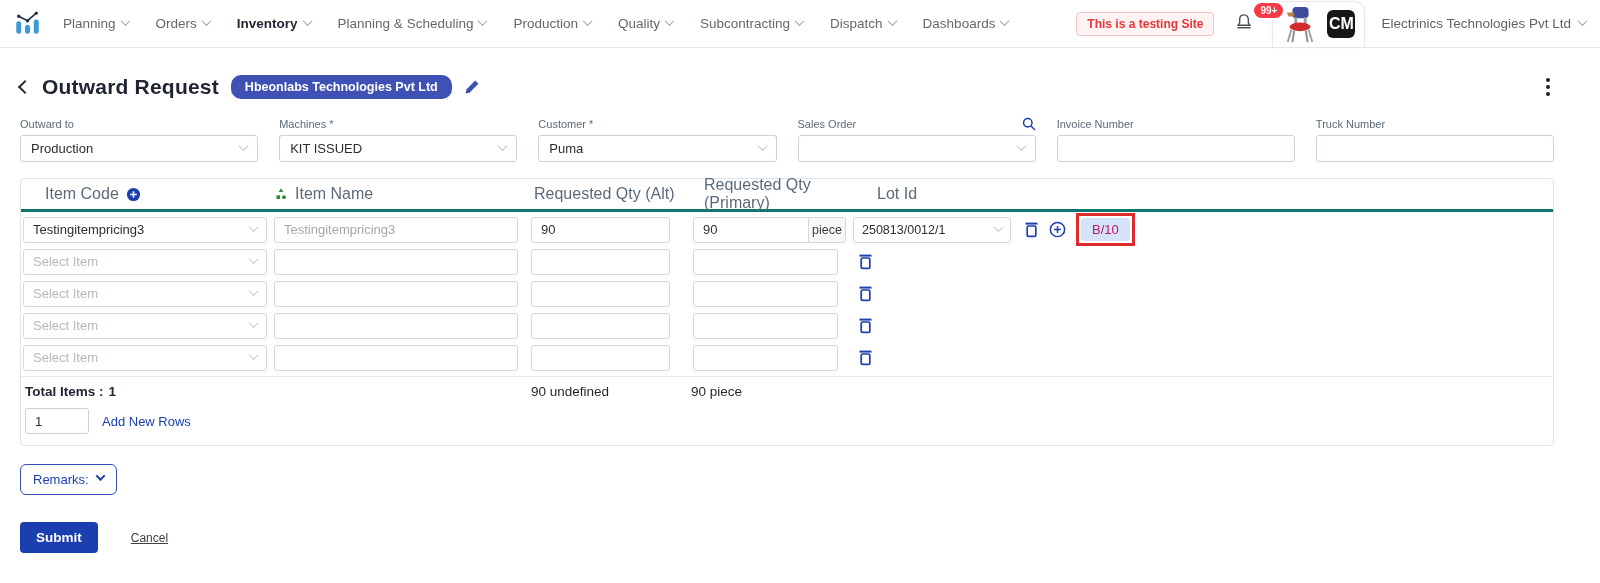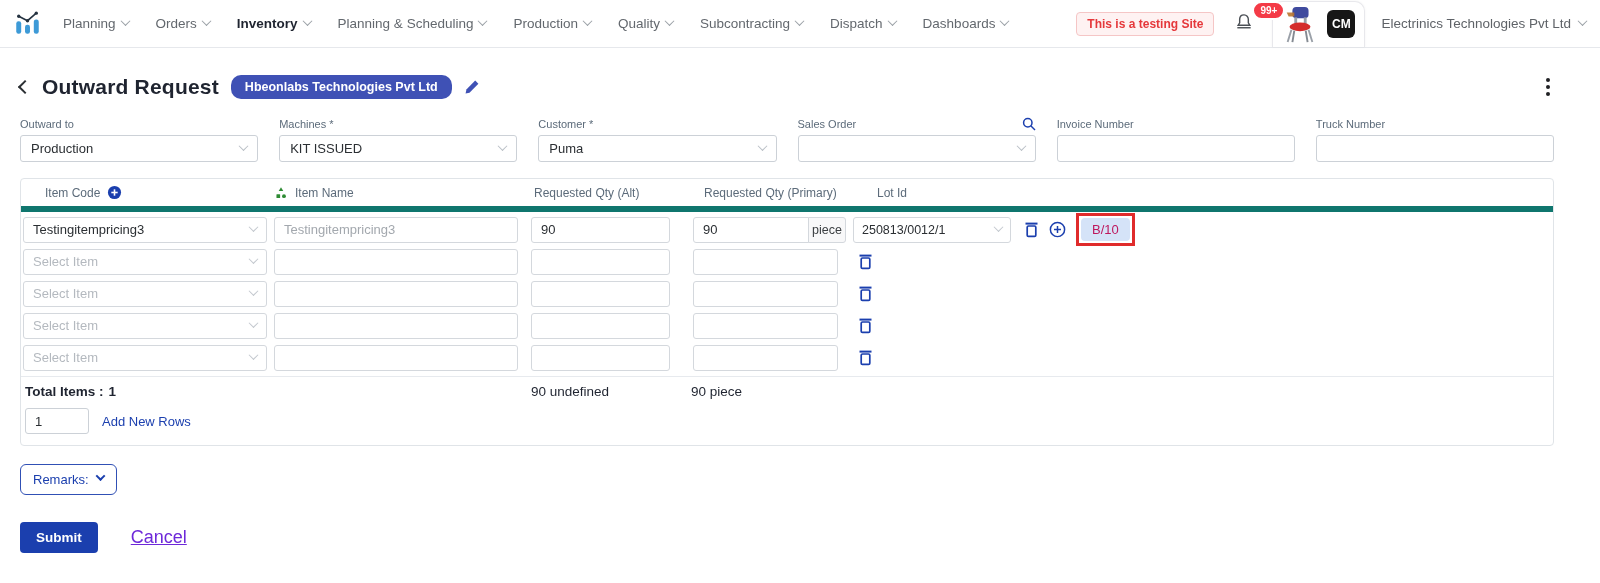--- a/index.html
+++ b/index.html
@@ -9,21 +9,21 @@
   .navbar { display:flex; align-items:center; height:48px; padding:0 14px 0 14px; border-bottom:1px solid #e6e8ec; background:#fff; }
   .logo { margin-right:22px; display:flex; align-items:center; }
   .nav-item { display:inline-flex; align-items:center; gap:6px; margin-right:27px; font-size:13.5px; color:#63686e; font-weight:500; cursor:pointer; white-space:nowrap; }
   .nav-item.active span.lbl { color:#1f2430; font-weight:700; }
   .chev { width:7px; height:7px; border-right:1.6px solid #9aa0a6; border-bottom:1.6px solid #9aa0a6; transform:rotate(45deg) translate(-1px,-1px); display:inline-block; margin-top:-3px; }
   .nav-right { margin-left:auto; display:flex; align-items:center; }
   .testing-badge { font-size:12px; font-weight:700; color:#e5383b; background:#fef2f2; border:1px solid #f5c6c6; border-radius:4px; padding:4px 10px; margin-right:20px; white-space:nowrap; }
   .bell-wrap { position:relative; margin-right:18px; }
   .notif-badge { position:absolute; top:-10px; left:18px; background:#f43b47; color:#fff; font-size:10px; font-weight:700; padding:2px 6px; border-radius:10px; border:2px solid #fff; }
   .account-card { display:flex; align-items:center; gap:9px; padding:3px 9px; border:1px solid #e8e8ec; border-bottom:none; border-radius:10px 10px 0 0; height:46px; background:#fff; box-shadow:0 0 3px rgba(0,0,0,0.05); margin-right:16px; }
-  .avatar-cm { width:28px; height:28px; background:#161616; color:#fff; border-radius:6px; display:flex; align-items:center; justify-content:center; font-size:12px; font-weight:700; }
+  .avatar-cm { width:28px; height:28px; background:#161616; color:#fff; border-radius:6px; display:flex; align-items:center; justify-content:center; font-size:16px; font-weight:700; }
   .company { display:flex; align-items:center; gap:8px; font-size:13.5px; color:#5f6368; font-weight:500; white-space:nowrap; }
 
   
   .content { padding:0 46px 0 20px; }
   .title-row { display:flex; align-items:center; margin-top:26px; }
   .back-chev { width:10px; height:10px; border-left:2.4px solid #2b2f33; border-bottom:2.4px solid #2b2f33; transform:rotate(45deg); display:inline-block; margin-right:12px; cursor:pointer; }
   .page-title { font-size:21px; font-weight:700; color:#1f2430; letter-spacing:0.2px; }
   .company-pill { background:#3f51b5; color:#fff; font-size:12.5px; font-weight:700; padding:5px 14px; border-radius:10px; margin-left:12px; white-space:nowrap; }
   .pencil { margin-left:12px; cursor:pointer; display:flex; }
   .kebab { margin-left:auto; font-size:18px; color:#202124; letter-spacing:0; line-height:7px; cursor:pointer; display:flex; flex-direction:column; gap:3px; align-items:center; padding:4px; }
@@ -32,21 +32,21 @@
   
   .form-grid { display:grid; grid-template-columns:repeat(6,1fr); gap:21px; margin-top:16px; }
   .field .lblrow { display:flex; justify-content:space-between; align-items:center; height:15px; margin-bottom:4px; }
   .field label { font-size:11px; color:#5c6b7a; }
   .selbox { height:27px; border:1px solid #ccd1d7; border-radius:3px; display:flex; align-items:center; justify-content:space-between; padding:0 10px; font-size:13px; color:#2b2f33; background:#fff; cursor:pointer; }
   .selbox .chev { border-color:#b9bfc6; }
   .tinput { height:27px; width:100%; border:1px solid #ccd1d7; border-radius:3px; padding:0 9px; font-size:13px; color:#2b2f33; font-family:"Liberation Sans",sans-serif; outline:none; }
 
   
   .tbl { margin-top:16px; border:1px solid #e0e4e8; border-radius:4px; background:#fff; }
-  .tbl-head { display:flex; align-items:center; height:33px; border-bottom:6px solid #0f766e; font-size:12px; color:#5c6b7a; }
+  .tbl-head { display:flex; align-items:center; height:33px; border-bottom:3px solid #0f766e; font-size:16px; color:#5c6b7a; }
   .th { display:flex; align-items:center; gap:7px; }
   .th1 { width:253px; padding-left:24px; }
   .th2 { width:260px; }
   .th3 { width:170px; }
   .th4 { width:173px; }
   .th5 { width:160px; }
   .trow { display:flex; align-items:center; height:29px; margin-top:3px; }
   .trow:first-of-type { margin-top:6px; }
   .item-sel { width:244px; margin-left:2px; height:26px; border:1px solid #d4d8dd; border-radius:3px; display:flex; align-items:center; justify-content:space-between; padding:0 9px; font-size:13px; color:#2b2f33; cursor:pointer; background:#fff; }
   .item-sel.placeholder { color:#b4b9bf; }
@@ -75,21 +75,21 @@
   .totals .t-pri { position:absolute; left:670px; }
   .addrow { display:flex; align-items:center; padding:2px 0 11px 4px; }
   .addrow .tinput { width:64px; height:26px; }
   .addrow-link { margin-left:13px; font-size:13px; font-weight:500; color:#1b3fae; cursor:pointer; }
 
   
   .remarks-btn { margin-top:18px; display:inline-flex; align-items:center; gap:8px; border:1px solid #3050b5; border-radius:6px; color:#1b3fae; font-size:13px; font-weight:500; padding:7px 12px; background:#fff; cursor:pointer; }
   .remarks-btn .chev { border-color:#1b3fae; border-width:2px; width:7px; height:7px; margin-top:-4px; }
   .actions { margin-top:27px; display:flex; align-items:center; }
   .submit-btn { background:#1b3fae; color:#fff; font-size:13.5px; font-weight:700; border:none; border-radius:4px; padding:8px 16px; cursor:pointer; font-family:"Liberation Sans",sans-serif; }
-  .cancel-link { margin-left:33px; color:#6d28d9; font-size:18px; font-weight:500; cursor:pointer;text-decoration:underline; }
+  .cancel-link { margin-left:33px; color:#404040; font-size:12px; font-weight:500; cursor:pointer;text-decoration:underline; }
 </style>
 </head>
 <body>
 
 <div class="navbar">
   <span class="logo">
     <svg width="27" height="27" viewBox="0 0 24 24">
       <rect x="2" y="10" width="4.4" height="11" rx="2" fill="#3d9ad7"></rect>
       <rect x="9.8" y="13" width="4.4" height="8" rx="2" fill="#3d9ad7"></rect>
       <rect x="17.6" y="8.5" width="4.4" height="12.5" rx="2" fill="#3d9ad7"></rect>

